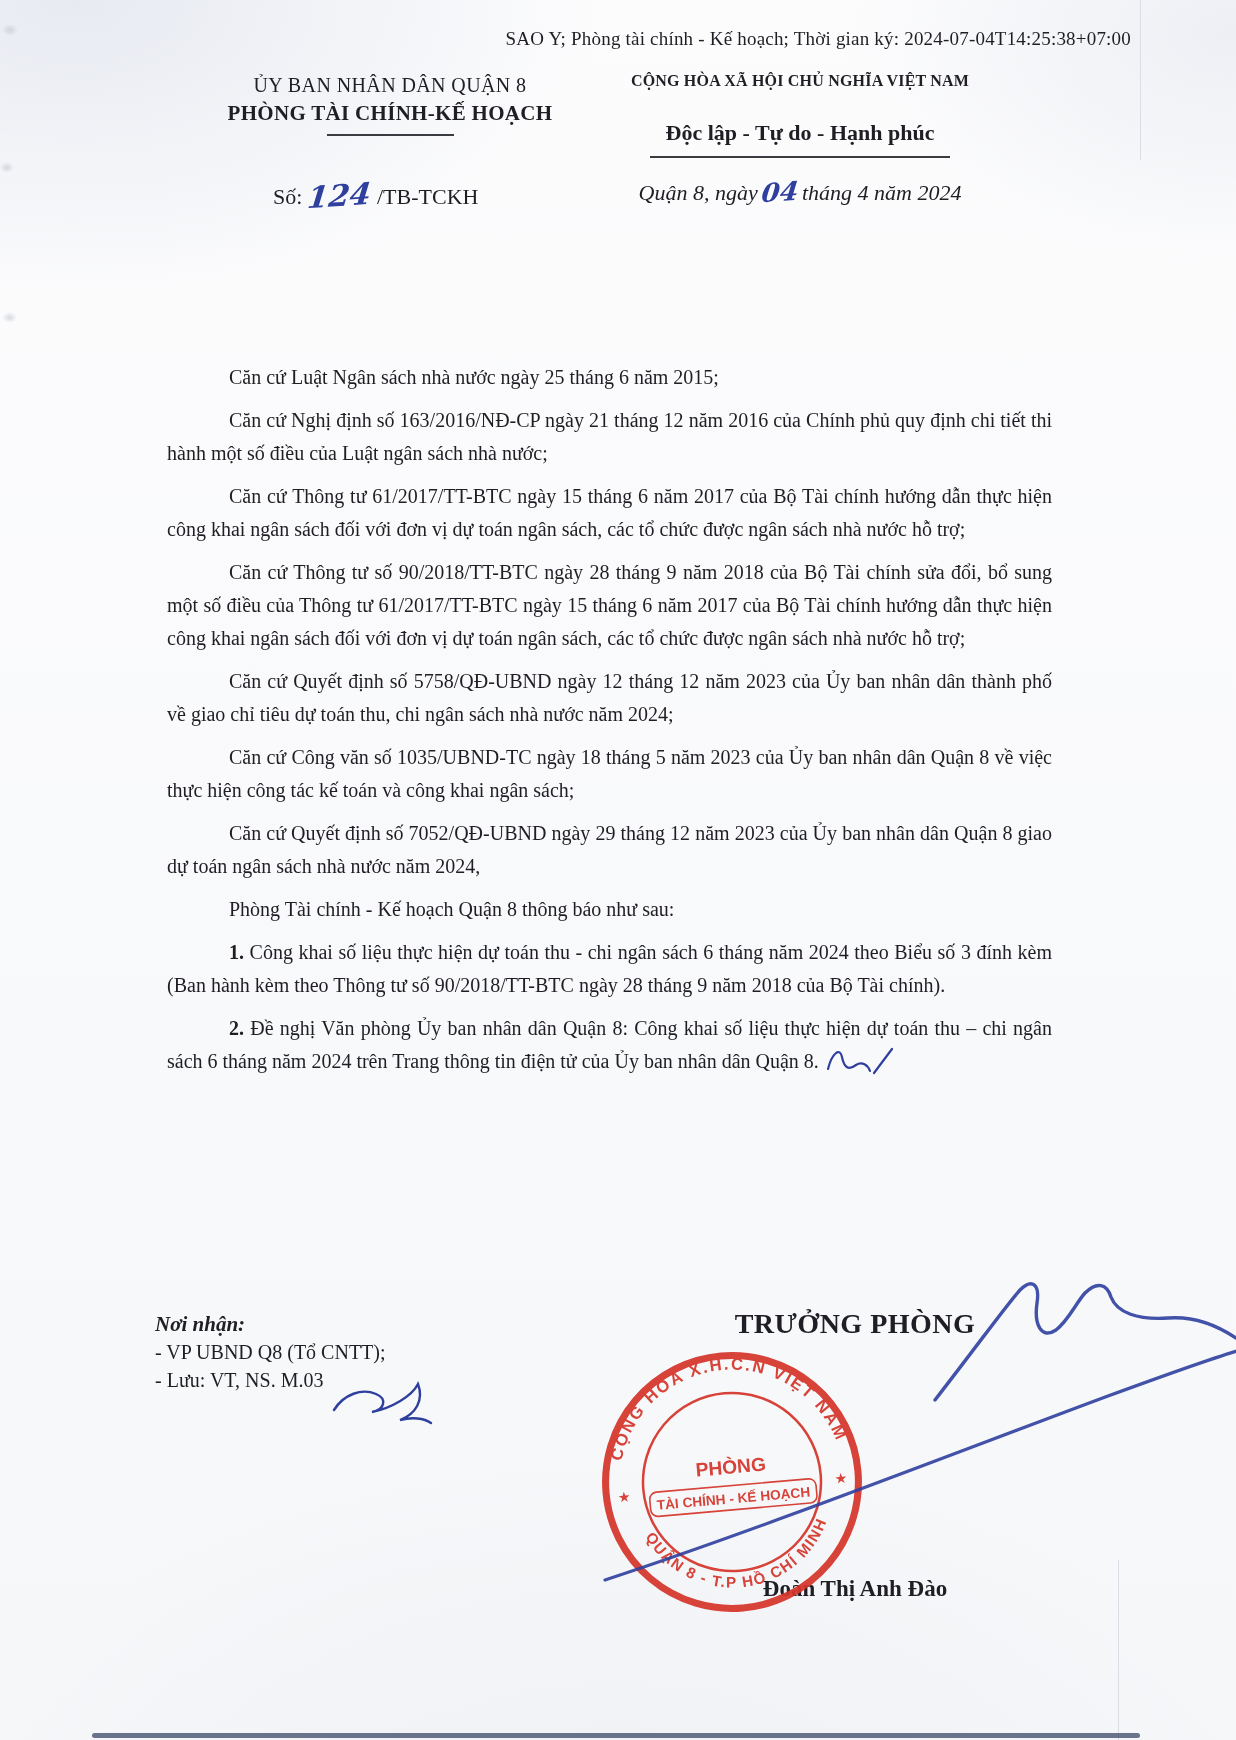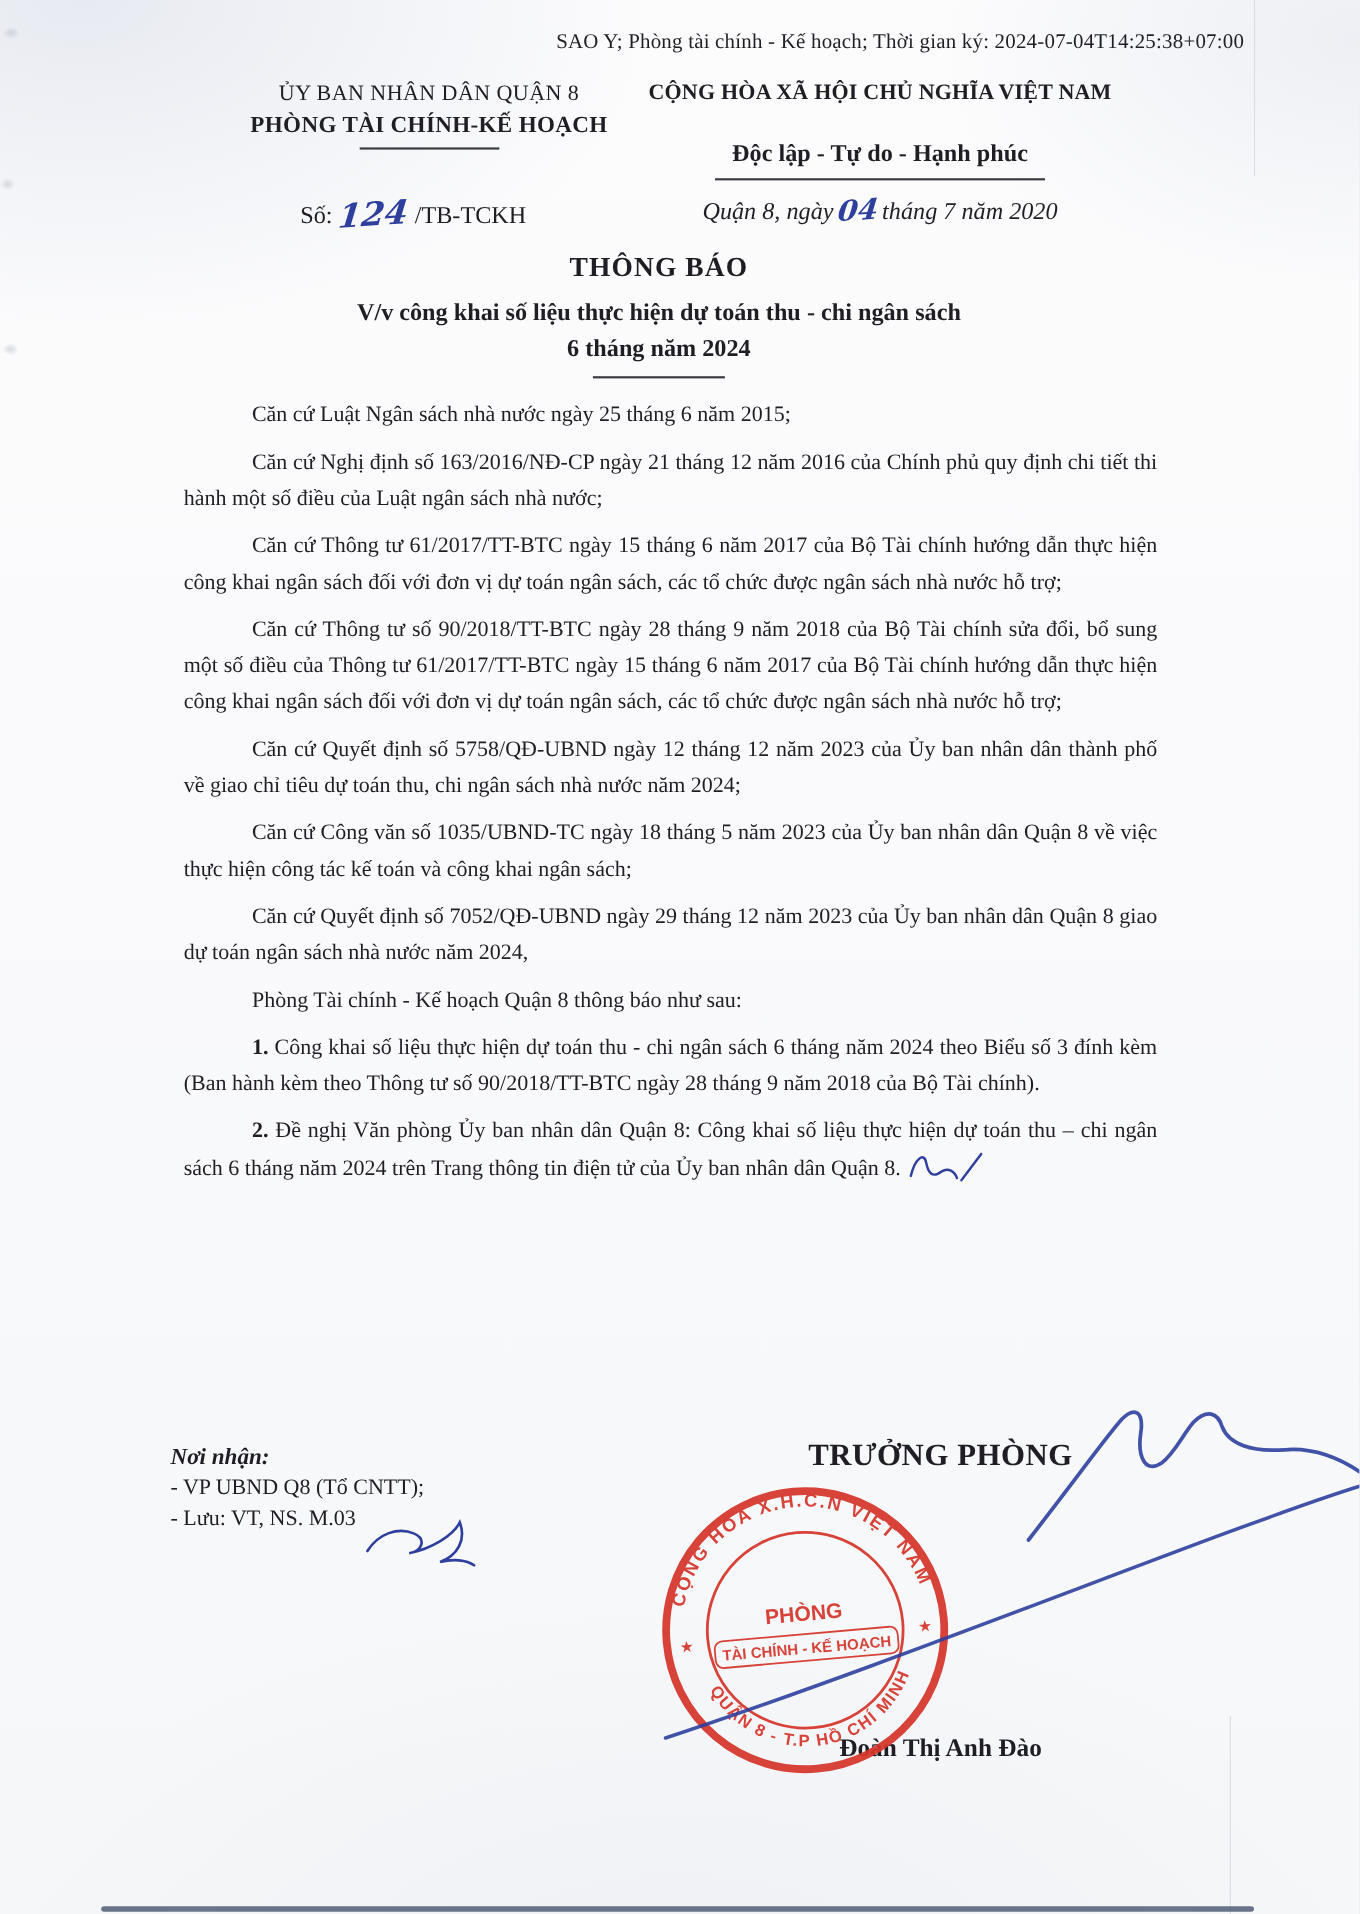--- a/index.html
+++ b/index.html
@@ -10,21 +10,21 @@
       radial-gradient(900px 520px at 6% 0%, #e7eaf1 0%, rgba(231,234,241,0) 58%),
       radial-gradient(700px 420px at 100% 2%, #edeff4 0%, rgba(237,239,244,0) 55%),
       radial-gradient(1100px 650px at 50% 106%, #eef0f4 0%, rgba(238,240,244,0) 60%),
       linear-gradient(#fcfcfd,#f6f7f9);
   }
   .cert{position:absolute;top:28px;left:0;width:1102px;text-align:right;font-size:19px;letter-spacing:.2px;padding-left:29px;}
   .hdr-left{position:absolute;left:205px;top:72px;width:370px;text-align:center;line-height:1.35;}
   .hdr-left .l1{font-size:20px;letter-spacing:.4px;}
   .hdr-left .l2{font-size:21px;font-weight:bold;letter-spacing:.3px;}
   .hdr-right{position:absolute;left:565px;top:70px;width:470px;text-align:center;line-height:1.4;}
-  .hdr-right .l1{font-size:20px;font-weight:bold;letter-spacing:.2px;}
+  .hdr-right .l1{font-size:16px;font-weight:bold;letter-spacing:.2px;}
   .hdr-right .l2{font-size:22px;font-weight:bold;margin-top:26px;}
   .rule{height:2px;background:#3a3c42;margin:7px auto 0;}
   .rule-issuer{width:127px;}
   .rule-motto{width:300px;}
   .so-line{position:absolute;left:273px;top:176px;font-size:22px;}
   .date-line{position:absolute;left:565px;top:176px;width:470px;text-align:center;font-style:italic;font-size:22px;}
   .hand{font-family:"DejaVu Serif",serif;font-style:italic;font-weight:bold;color:#2e3f9e;display:inline-block;transform:skewX(-10deg) rotate(-4deg);}
   .hand-num{font-size:30px;margin:0 6px;position:relative;top:2px;}
   .hand-day{font-size:26px;margin:0 4px;position:relative;top:1px;}
   .title-block{position:absolute;left:155px;top:230px;width:888px;text-align:center;}
@@ -60,30 +60,22 @@
   </div>
 
   <div class="hdr-right">
     <div class="l1">CỘNG HÒA XÃ HỘI CHỦ NGHĨA VIỆT NAM</div>
     <div class="l2">Độc lập - Tự do - Hạnh phúc</div>
     <div class="rule rule-motto"></div>
   </div>
 
   <div class="so-line"><span>Số:</span><span class="hand hand-num">124</span><span>/TB-TCKH</span></div>
 
-  <div class="date-line"><span>Quận 8, ngày</span><span class="hand hand-day">04</span><span>tháng 7 năm 2020</span></div>
+  <div class="date-line"><span>Quận 8, ngày</span><span class="hand hand-day">04</span><span>tháng 4 năm 2024</span></div>
 
-  <div class="title-block">
-    <div class="h">THÔNG BÁO</div>
-    <div class="s">
-      <span>V/v công khai số liệu thực hiện dự toán thu - chi ngân sách</span><br>
-      <span>6 tháng năm 2024</span>
-    </div>
-    <div class="rule rule-title"></div>
-  </div>
 
   <div class="body">
     <p>Căn cứ Luật Ngân sách nhà nước ngày 25 tháng 6 năm 2015;</p>
     <p>Căn cứ Nghị định số 163/2016/NĐ-CP ngày 21 tháng 12 năm 2016 của Chính phủ quy định chi tiết thi hành một số điều của Luật ngân sách nhà nước;</p>
     <p>Căn cứ Thông tư 61/2017/TT-BTC ngày 15 tháng 6 năm 2017 của Bộ Tài chính hướng dẫn thực hiện công khai ngân sách đối với đơn vị dự toán ngân sách, các tổ chức được ngân sách nhà nước hỗ trợ;</p>
     <p>Căn cứ Thông tư số 90/2018/TT-BTC ngày 28 tháng 9 năm 2018 của Bộ Tài chính sửa đổi, bổ sung một số điều của Thông tư 61/2017/TT-BTC ngày 15 tháng 6 năm 2017 của Bộ Tài chính hướng dẫn thực hiện công khai ngân sách đối với đơn vị dự toán ngân sách, các tổ chức được ngân sách nhà nước hỗ trợ;</p>
     <p>Căn cứ Quyết định số 5758/QĐ-UBND ngày 12 tháng 12 năm 2023 của Ủy ban nhân dân thành phố về giao chỉ tiêu dự toán thu, chi ngân sách nhà nước năm 2024;</p>
     <p>Căn cứ Công văn số 1035/UBND-TC ngày 18 tháng 5 năm 2023 của Ủy ban nhân dân Quận 8 về việc thực hiện công tác kế toán và công khai ngân sách;</p>
     <p>Căn cứ Quyết định số 7052/QĐ-UBND ngày 29 tháng 12 năm 2023 của Ủy ban nhân dân Quận 8 giao dự toán ngân sách nhà nước năm 2024,</p>
     <p>Phòng Tài chính - Kế hoạch Quận 8 thông báo như sau:</p>

